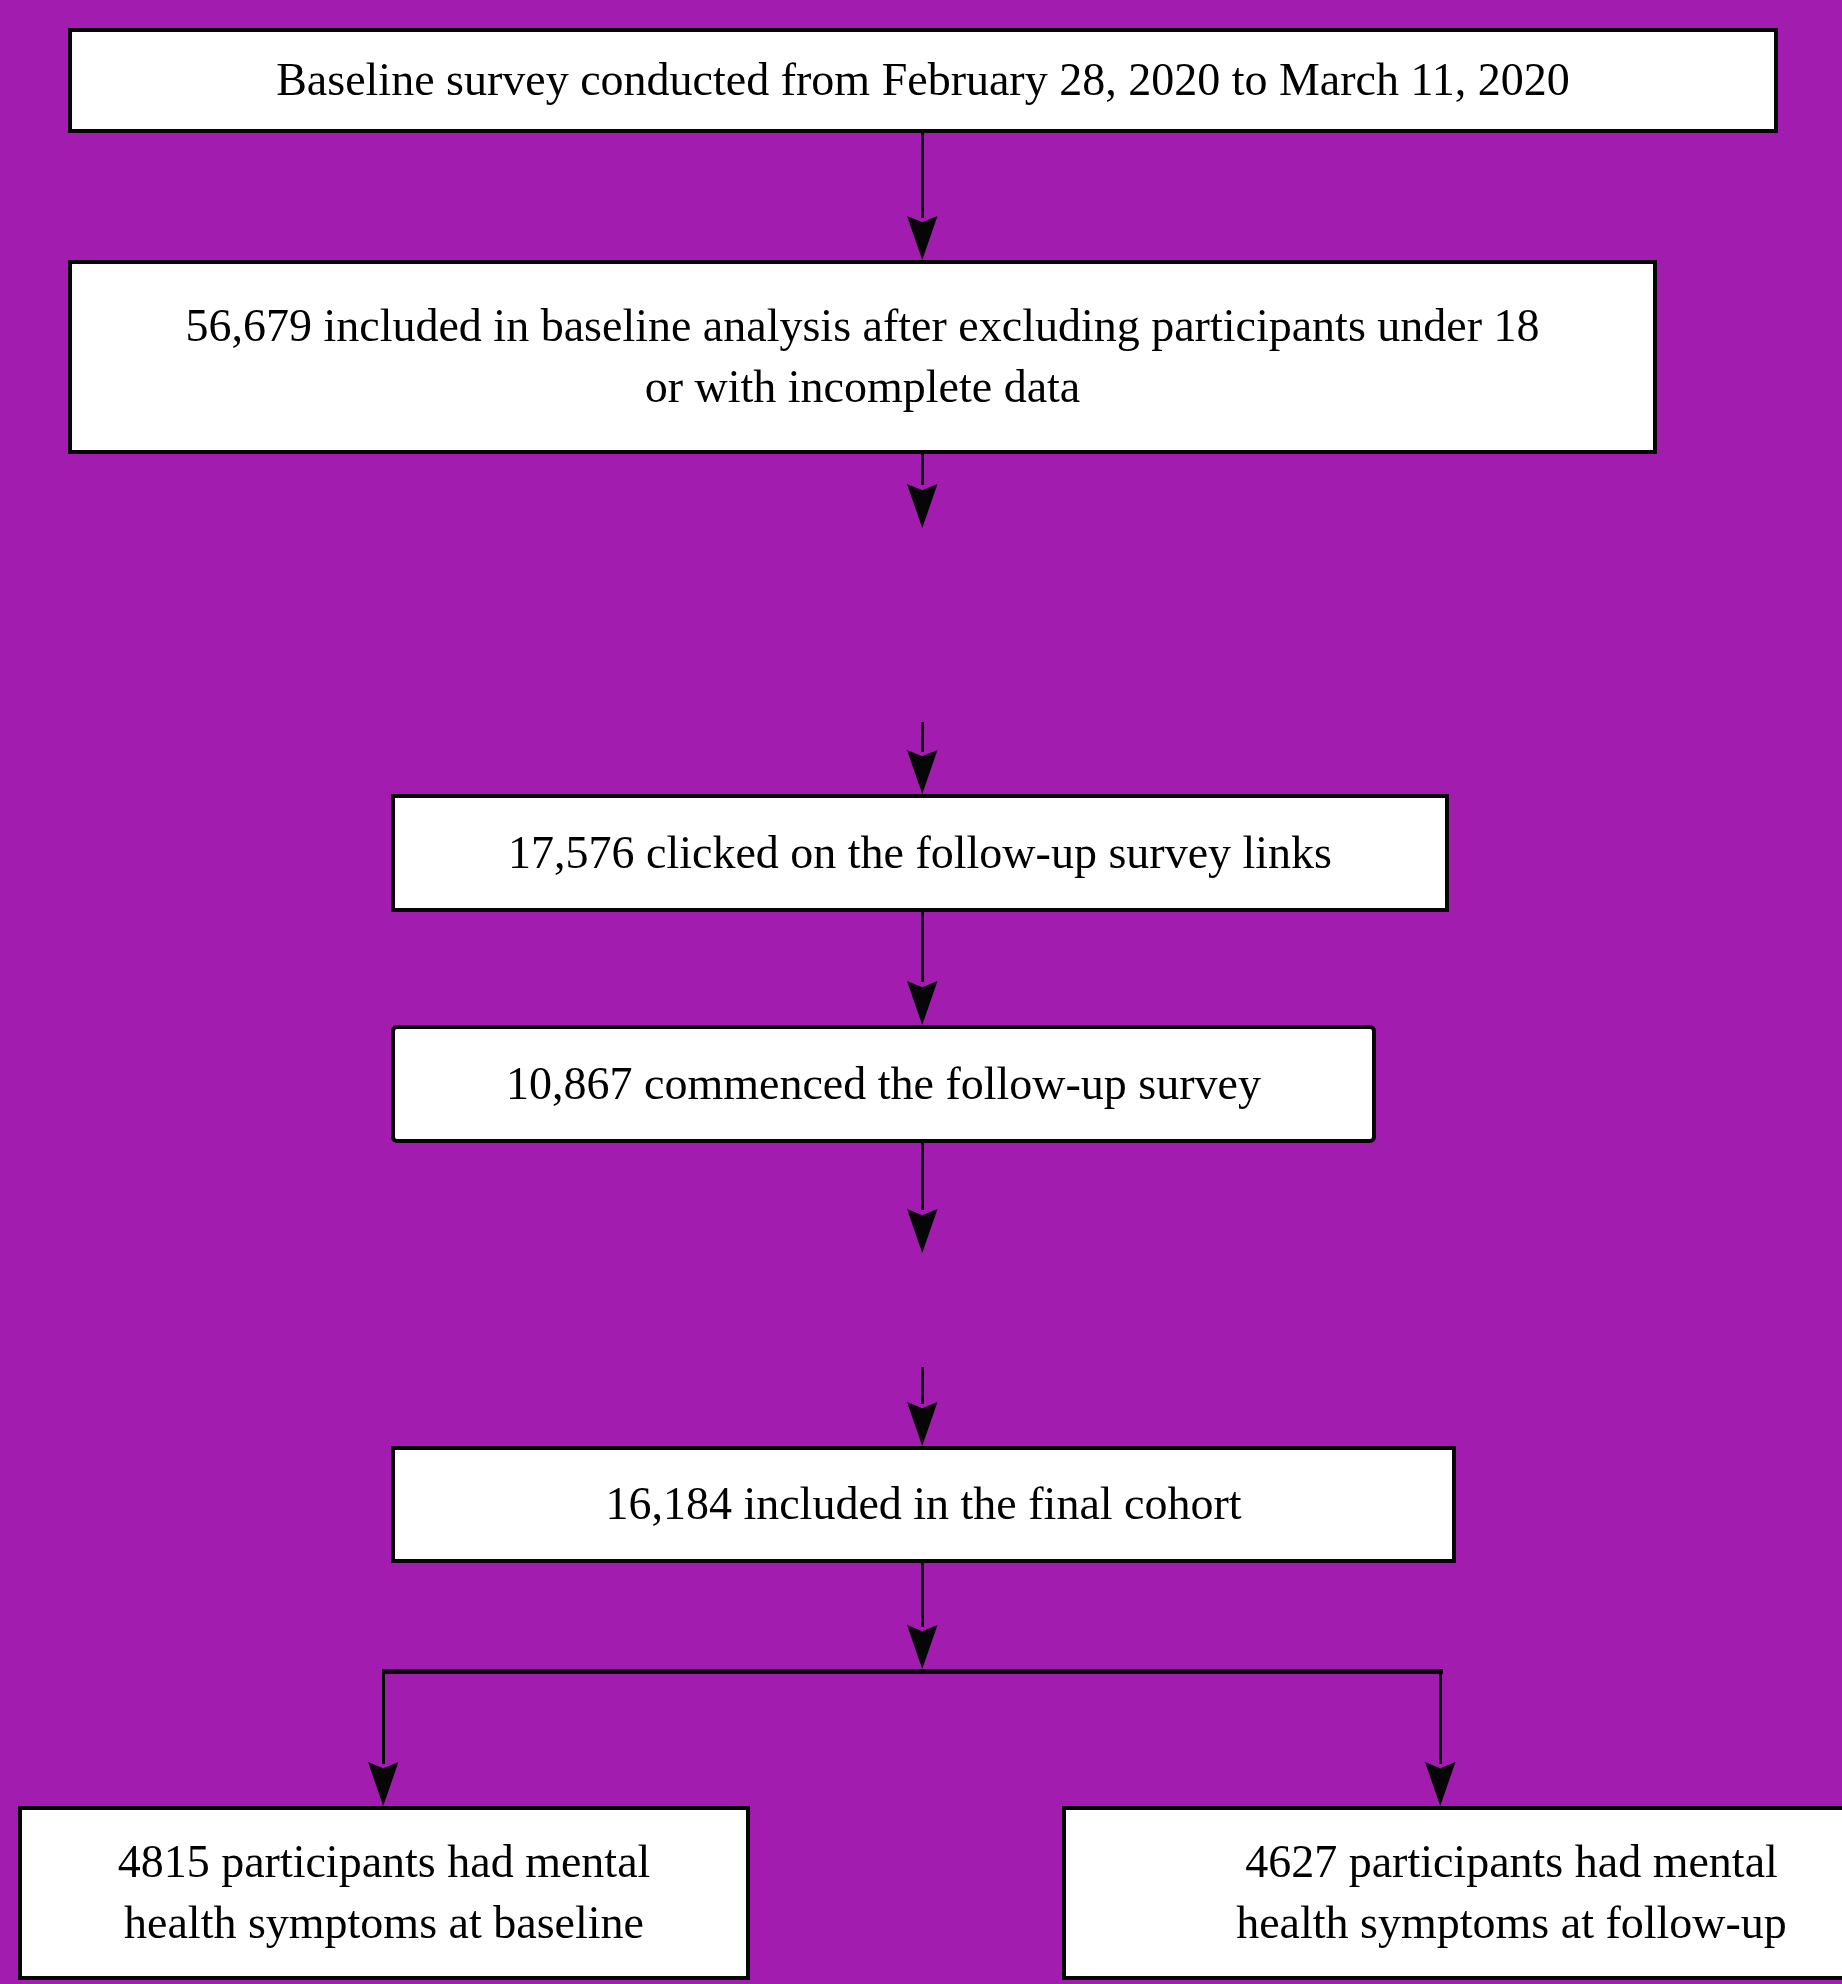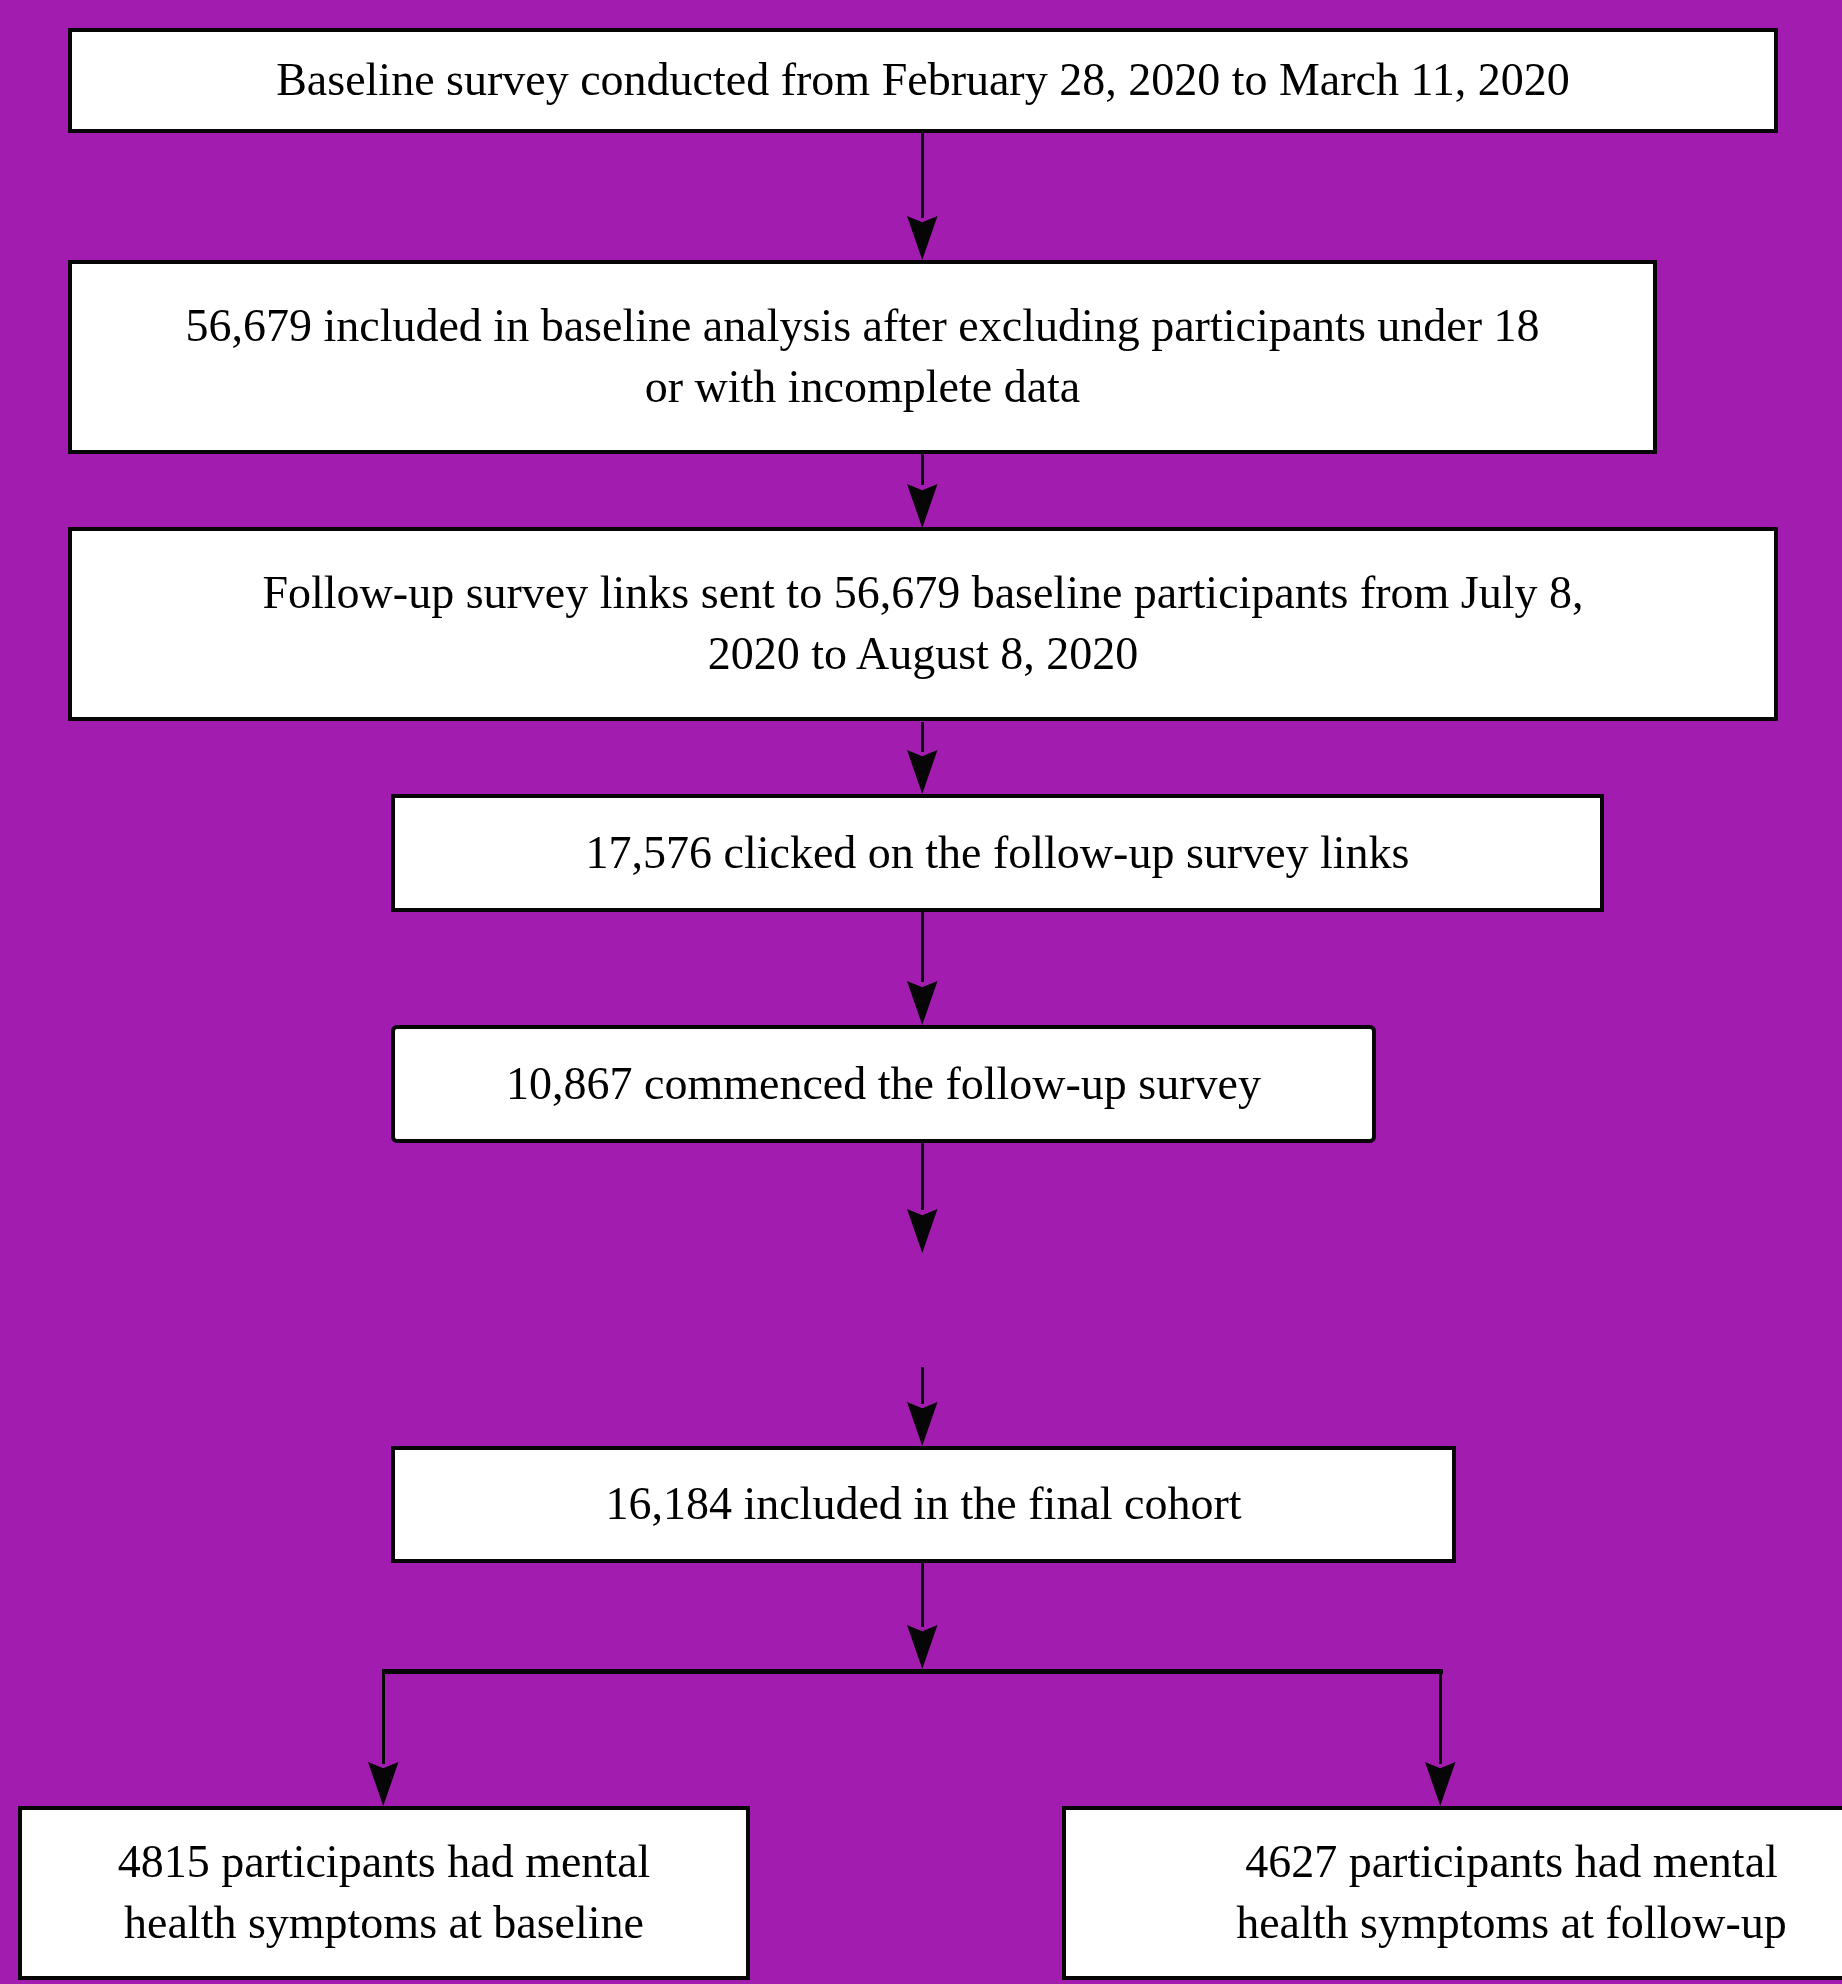--- a/index.html
+++ b/index.html
@@ -45,45 +45,41 @@
     position: absolute;
     width: 30.5px;
     height: 44px;
     background: #060606;
     clip-path: polygon(50% 100%, 0 0, 50% 14%, 100% 0);
   }
   
   .b1 { left: 68px;  top: 28px;   width: 1710px; height: 105px; }
   .b2 { left: 68px;  top: 260px;  width: 1589px; height: 194px; }
   .b3 { left: 68px;  top: 527px;  width: 1710px; height: 194px; }
-  .b4 { left: 391px;  top: 794px; width: 1213px; height: 118px; }
+  .b4 { left: 391px;  top: 794px; width: 1058px; height: 118px; }
   .b5 { left: 391px;  top: 1025px; width: 985px; height: 118px; border-radius: 6px; }
   .b6 { left: 68px;  top: 1253px; width: 1710px; height: 114px; }
   .b7 { left: 391px;  top: 1446px; width: 1065px; height: 117px; }
   .b8 { left: 18px;   top: 1806px; width: 732px; height: 174px; }
   .b9 { left: 1062px; top: 1806px; width: 899px; height: 174px; }
 </style>
 </head>
 <body>
 
 <div class="canvas">
 
   <div class="box b1">
     <span class="box-text">Baseline survey conducted from February 28, 2020 to March 11, 2020</span>
   </div>
 
   <div class="box b2">
     <span class="box-text">56,679 included in baseline analysis after excluding participants under 18
 or with incomplete data</span>
   </div>
 
-  <div class="box b3">
-    <span class="box-text">Follow-up survey links sent to 56,679 baseline participants from July 8,
-2020 to August 8, 2020</span>
-  </div>
 
   <div class="box b4">
     <span class="box-text">17,576 clicked on the follow-up survey links</span>
   </div>
 
   <div class="box b5">
     <span class="box-text">10,867 commenced the follow-up survey</span>
   </div>
 
 

